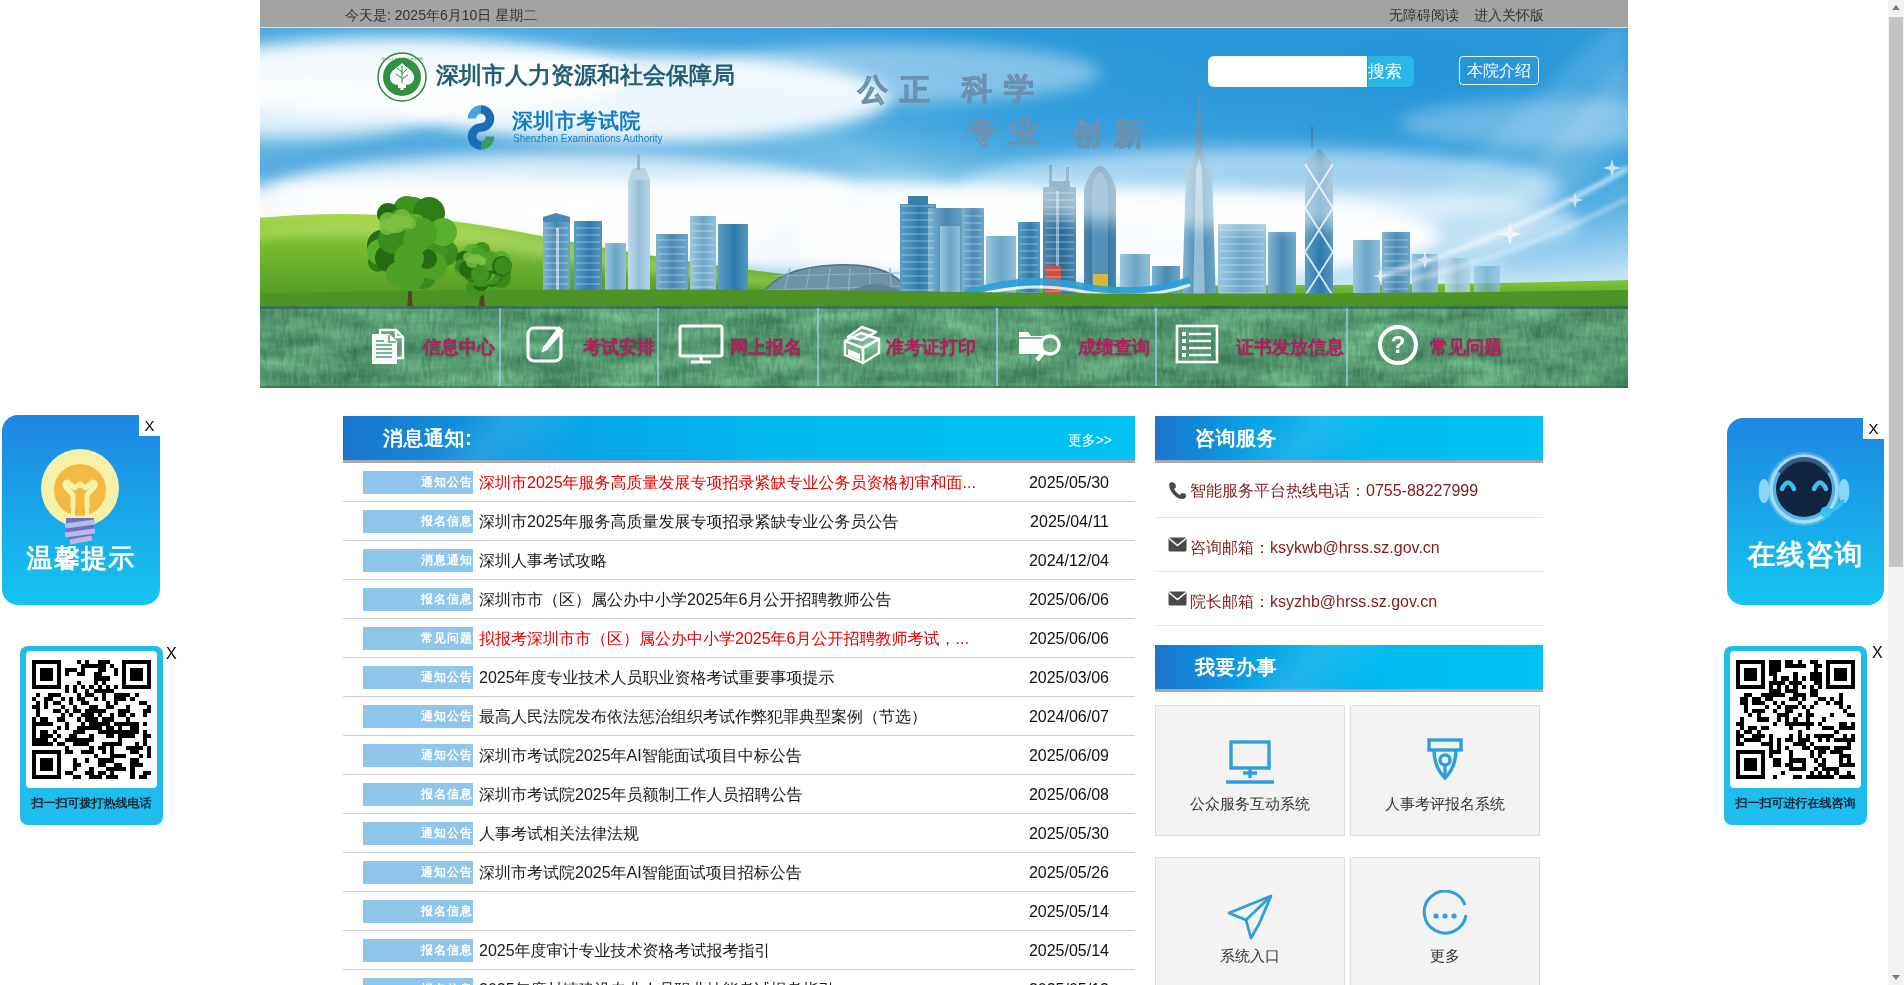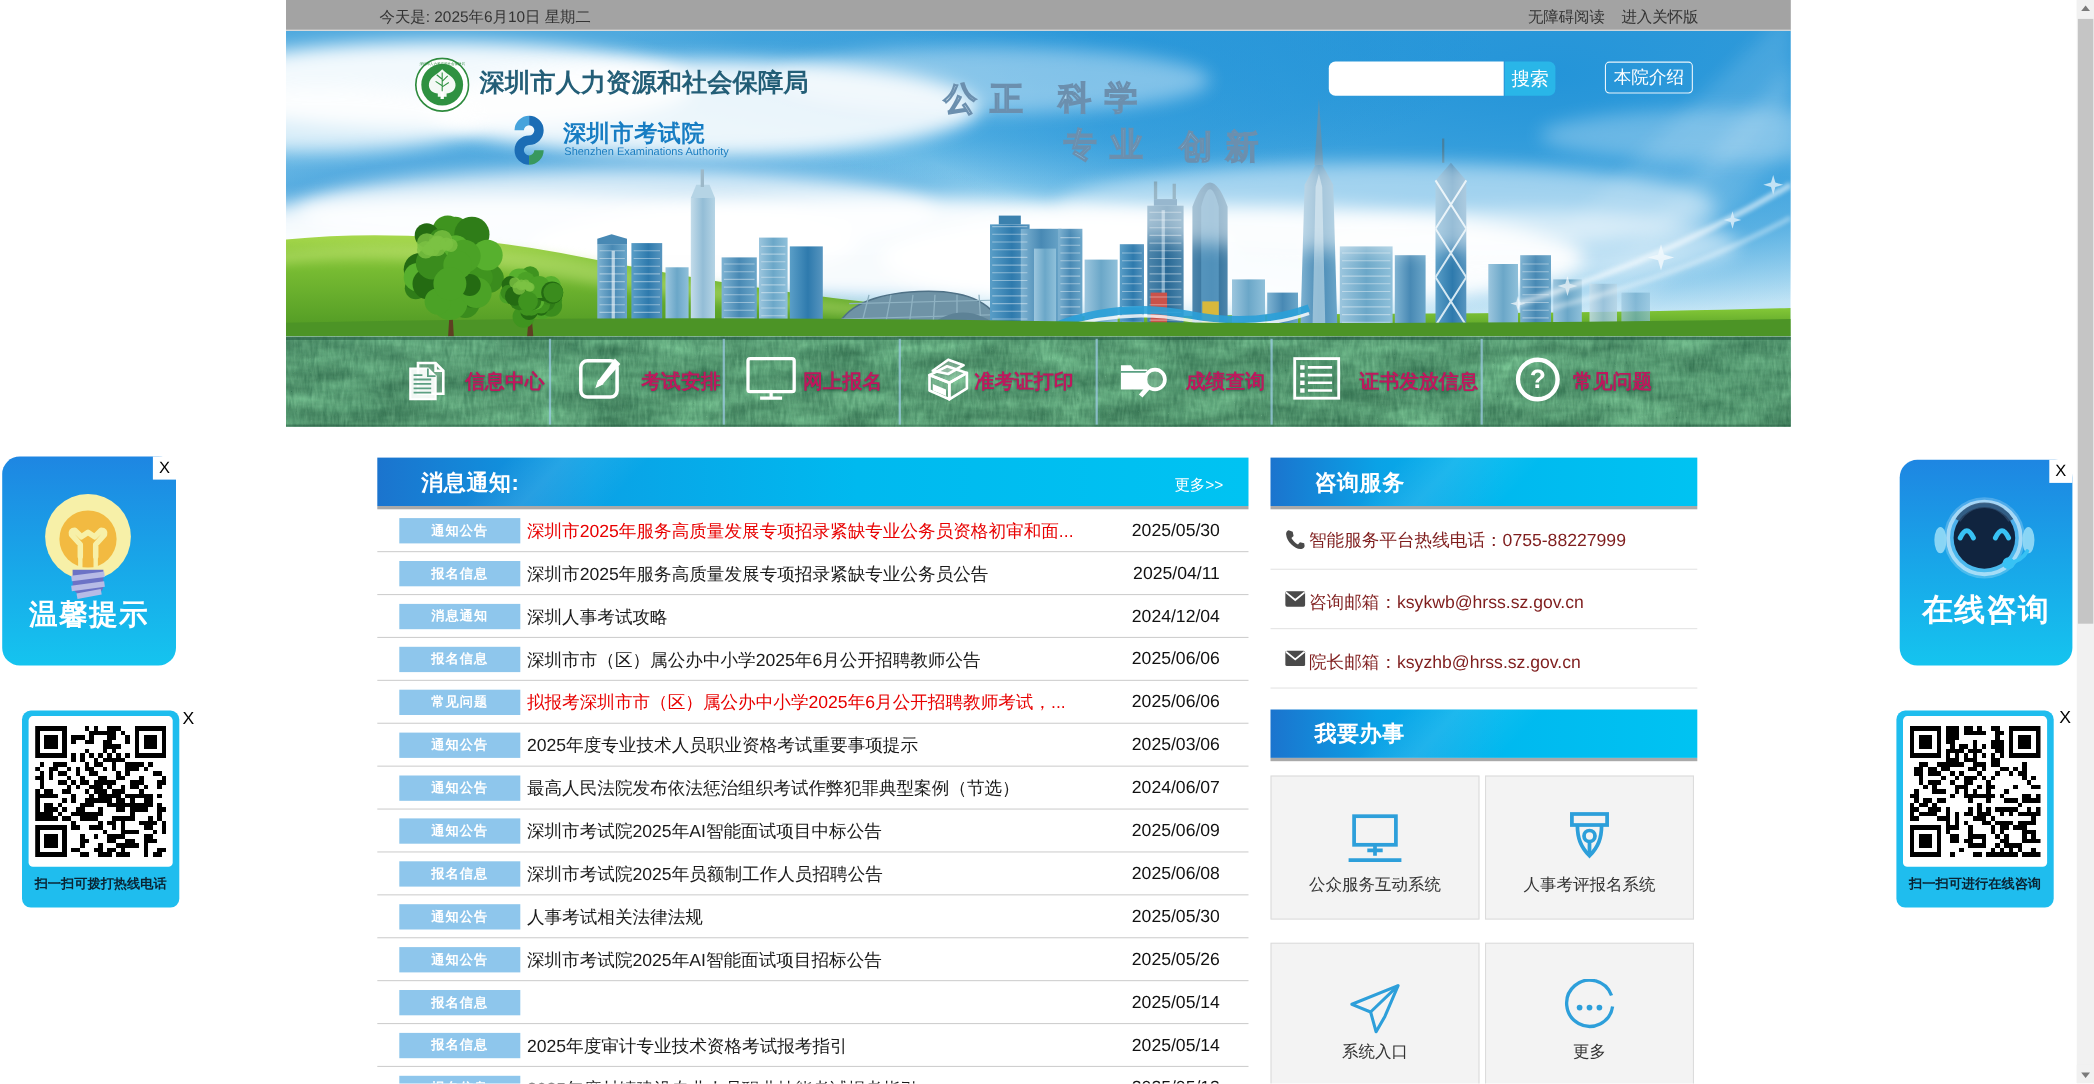--- a/index.html
+++ b/index.html
@@ -18,21 +18,21 @@
 .htitle { position:absolute; left:176px; top:32px; font-size:23px; font-weight:bold; color:#235e77; }
 .logo1 { position:absolute; left:117px; top:24px; }
 .logo2 { position:absolute; left:201px; top:76px; }
 .ksy { position:absolute; left:252px; top:79px; color:#177dc3; font-size:21px; font-weight:bold; letter-spacing:0.5px;}
 .ksyen { position:absolute; left:253px; top:105px; color:#1a7dc0; font-size:10px; }
 .slogan { position:absolute; color:rgba(255,255,255,0.38); font-weight:bold; font-size:30px;
   -webkit-text-stroke:1.05px #6b8fae; letter-spacing:12px; white-space:nowrap; }
 #searchbox { position:absolute; left:948px; top:28px; width:159px; height:31px; background:#fff;
   border-radius:6px 0 0 6px; }
 #searchbtn { position:absolute; left:1108px; top:28px; width:46px; height:31px; background:#29b6e8;
-  border-radius:0 6px 6px 0; color:#fff; font-size:17px; text-align:center; line-height:31px; }
+  border-radius:0 6px 6px 0; color:#fff; font-size:17px; line-height:31px; }
 #introbtn { position:absolute; left:1199px; top:28px; width:80px; height:29px;
   border:1px solid rgba(255,255,255,0.9); border-radius:4px; color:#fff; font-size:16px;
   text-align:center; line-height:27px; }
 
 #nav { position:absolute; left:0; top:306px; width:1368px; height:82px; }
 #navgrass { position:absolute; left:0; top:0; width:1368px; height:82px; }
 .navitem { position:absolute; top:0; height:82px; color:#fff; }
 .navitem .ic { position:absolute; top:18px; }
 .navitem .tx { position:absolute; top:29px; font-size:18px; font-weight:bold; color:#be185d;
   text-shadow:0 1px 2px rgba(0,60,40,0.45); white-space:nowrap; }
@@ -44,21 +44,21 @@
 .phead { position:relative; width:100%; height:47px;
   background:linear-gradient(90deg,#1b74ce 0%, #0aa2e6 25%, #00b9ef 55%, #00c3f2 100%);
   border-bottom:3px solid #a9a9a9; overflow:hidden;}
 .phead .tx { position:absolute; left:40px; top:9px; font-size:20px; font-weight:bold; color:#fff; letter-spacing:0.5px;}
 .phead .more { position:absolute; right:23px; top:16px; font-size:14px; color:#fff; }
 .phead .deco { position:absolute; left:90px; top:-20px; width:220px; height:90px;
   background:linear-gradient(115deg, rgba(255,255,255,0) 10%, rgba(255,255,255,0.1) 30%, rgba(255,255,255,0) 60%);
   transform:skewX(-25deg); }
 .row { position:relative; width:100%; height:39px; border-bottom:1px solid #cfcfcf; }
 .tag { position:absolute; left:20px; top:8px; width:110px; height:23px; background:#8ec6ec;
-  color:#fff; font-size:12px; font-weight:bold; text-align:center; line-height:23px; letter-spacing:1px; }
+  color:#fff; font-size:12px; font-weight:bold; text-align:right; line-height:23px; letter-spacing:1px; }
 .rtitle { position:absolute; left:136px; top:10px; font-size:16px; color:#1a1a1a; width:560px;
   white-space:nowrap; overflow:hidden; }
 .rtitle.red { color:#e80000; }
 .rdate { position:absolute; right:26px; top:11px; font-size:16px; color:#111; }
 
 .crow { position:relative; height:54px; border-bottom:1px solid #e4e4e4; }
 .crow .cic { position:absolute; left:13px; top:16px; }
 .crow .ctx { position:absolute; left:35px; top:17px; font-size:16px; color:#7f1d1d; }
 #banshi { position:relative; margin-top:0; }
 .card { position:absolute; width:190px; height:131px; background:#f3f3f3; border:1px solid #dcdcdc; }

